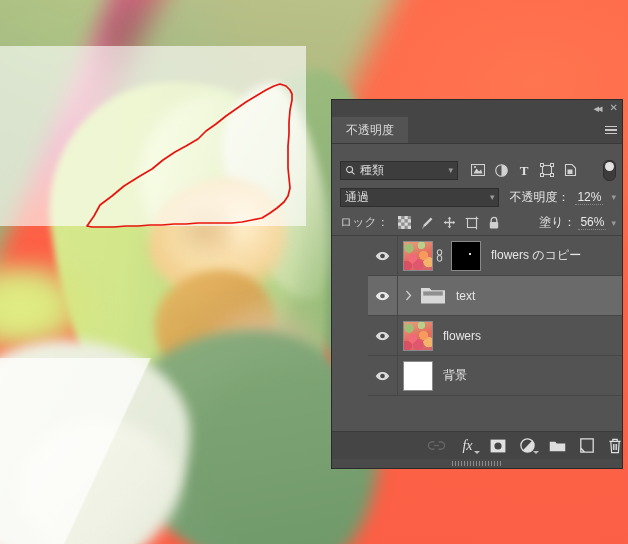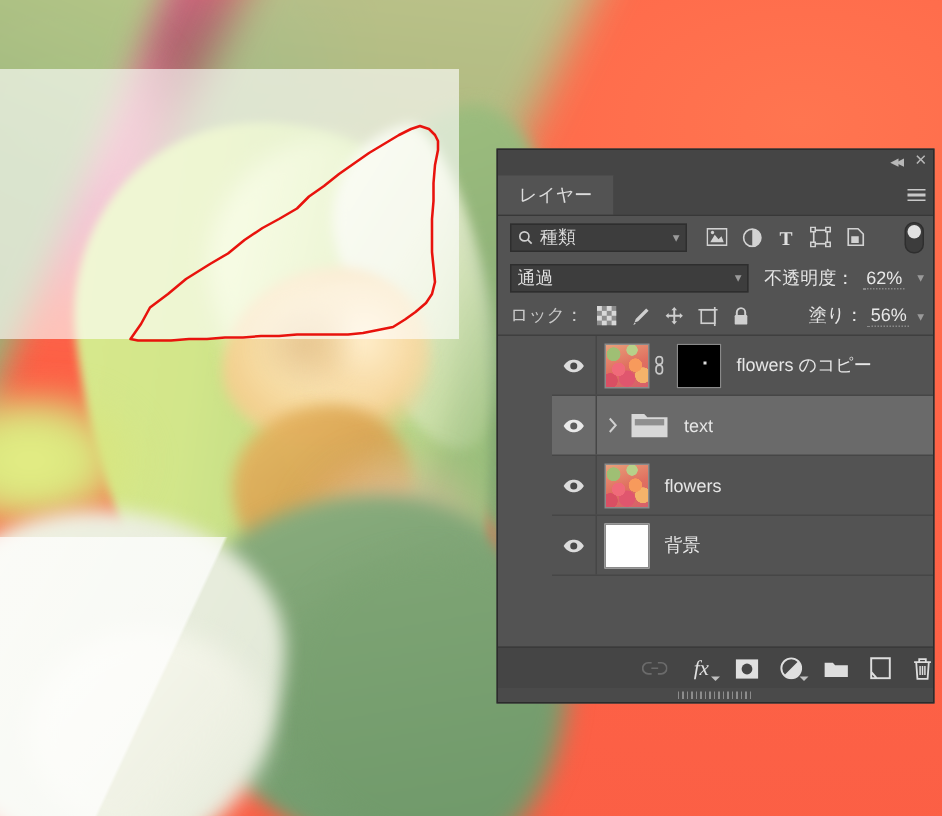--- a/index.html
+++ b/index.html
@@ -229,21 +229,21 @@
     background: #454545;
     cursor: pointer;
   }
   .hamb { width: 12px; }
   .hamb span { display:block; height:1.5px; background:#c9c9c9; margin:2px 0; }
 
   .filter-row {
     height: 28px;
     display: flex;
     align-items: center;
-    padding: 0 6px 0 8px;
+    padding: 12px 6px 0 8px;
     gap: 7px;
     background: #535353;
   }
   .kind-select {
     width: 118px;
     height: 19px;
     background: #3d3d3d;
     border: 1px solid #2e2e2e;
     display: flex;
     align-items: center;
@@ -437,21 +437,21 @@
 
     <div class="panel-topbar">
       <div class="topbar-btns">
         <span class="tb-ico collapse">◂◂</span>
         <span class="tb-ico">✕</span>
       </div>
     </div>
 
     <div class="tabrow">
       <div class="tab">
-        <span>レイヤー</span>
+        <span>不透明度</span>
       </div>
       <div class="tab-fill"></div>
       <div class="panel-menu">
         <div class="hamb">
             <span></span>
             <span></span>
             <span></span>
           </div>
       </div>
     </div>
@@ -502,21 +502,21 @@
       </div>
       <div class="toggle-pill"></div>
     </div>
 
     <div class="blend-row">
       <div class="blend-select">
         <span class="lbl">通過</span>
         <span class="caret">▾</span>
       </div>
       <span class="opa-label">不透明度：</span>
-      <span class="opa-val">62%</span>
+      <span class="opa-val">12%</span>
       <span class="opa-caret">▾</span>
     </div>
 
     <div class="lock-row">
       <span class="lock-label">ロック：</span>
       <span class="lock-ico">
         <svg width="13" height="13" viewBox="0 0 12 12">
           <rect width="12" height="12" fill="#8d8d8d"></rect>
           <rect x="0" y="0" width="3" height="3" fill="#d8d8d8"></rect>
             <rect x="6" y="0" width="3" height="3" fill="#d8d8d8"></rect>

